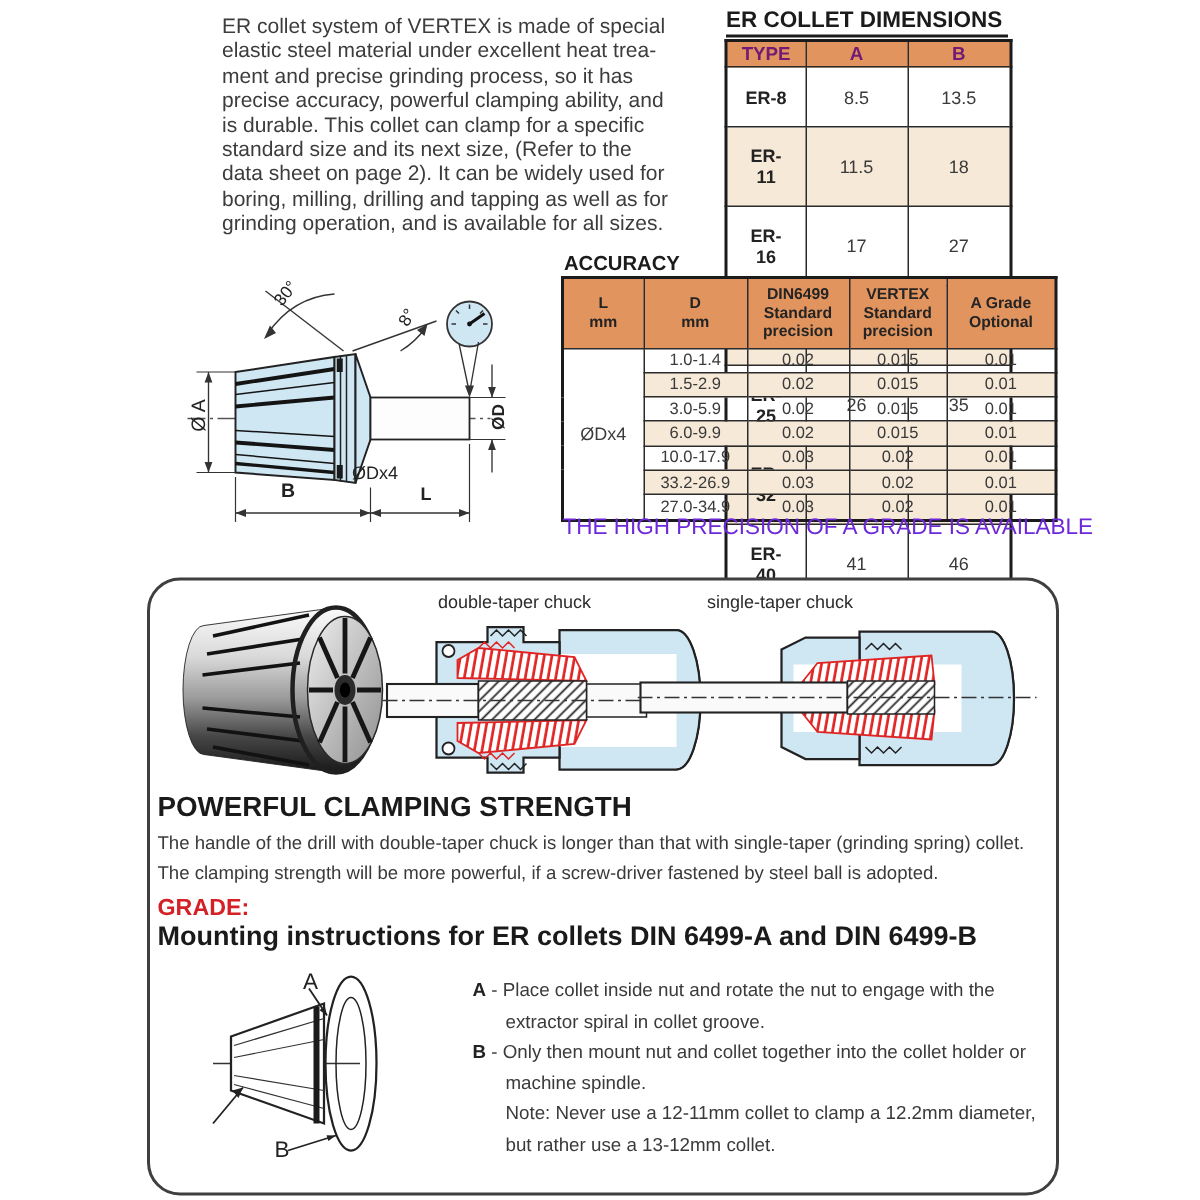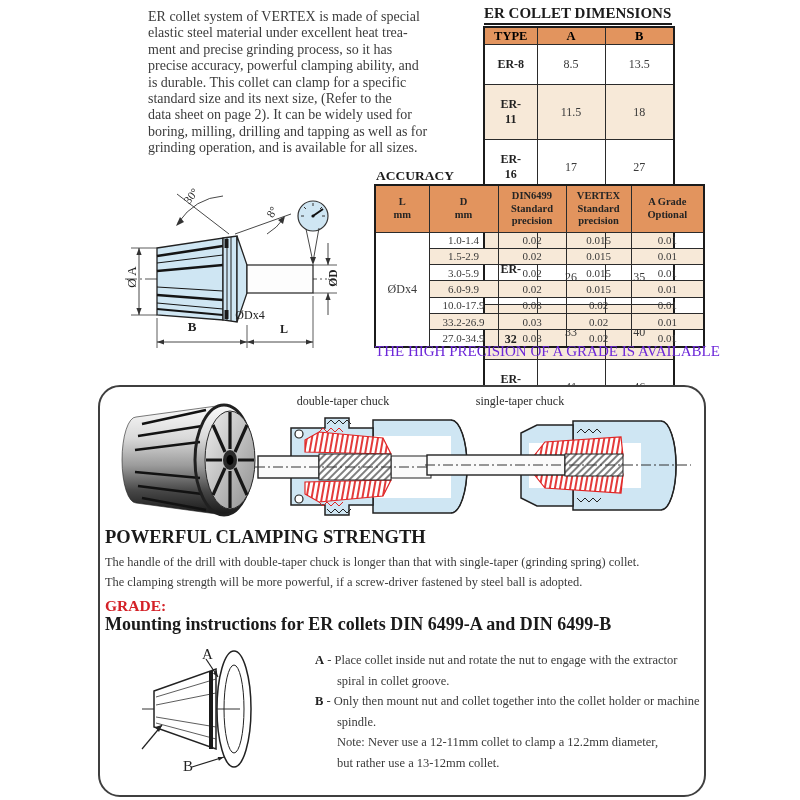--- a/index.html
+++ b/index.html
@@ -1,29 +1,29 @@
 <!DOCTYPE html>
 <html style="--header-bg: #e2945e; --row-alt: #f7e9d8; --note-red: #d42127; --drawing-blue: #cfe6f3; --hatch-red: #e02424;"><head>
 <meta charset="utf-8">
 <style>
   html,body{margin:0;padding:0;background:#fff;}
   #page{position:relative;width:800px;height:800px;background:#ffffff;overflow:hidden;
-        font-family:Liberation Serif, serif;color:#333;}
+        font-family:Liberation Sans, sans-serif;color:#333;}
   .abs{position:absolute;}
 
   
   #intro{left:148px;top:9px;width:352px;font-size:14px;line-height:16.4px;
          color:#3c3c3c;white-space:pre-line;}
 
   
   #dim-title{left:484px;top:5px;font-size:15px;font-weight:bold;color:#1b1b1b;
              width:188px;border-bottom:2px solid #1b1b1b;padding-bottom:1px;}
   table{border-collapse:collapse;table-layout:fixed;}
   #dim-table{left:483px;top:26px;width:190px;border:2px solid #1b1b1b;}
-  #dim-table th{background:var(--header-bg);font-size:12.5px;font-weight:bold;color:#000000;
+  #dim-table th{background:var(--header-bg);font-size:12.5px;font-weight:bold;color:#701a75;
                 border:1px solid #2b2b2b;height:16px;padding:0;}
   #dim-table td{border:1px solid #2b2b2b;text-align:center;font-size:12px;height:15.3px;
                 padding:12px;color:#3a3a3a;}
   #dim-table td.b{font-weight:bold;color:#222;}
   tbody tr:nth-child(even){background:var(--row-alt);}
 
   
   #acc-title{left:376px;top:168px;font-size:13.5px;font-weight:bold;color:#1b1b1b;}
   #acc-table{left:374px;top:184px;width:329px;border:2px solid #1b1b1b;}
   #acc-table th{background:var(--header-bg);font-size:10.5px;font-weight:bold;color:#242424;

